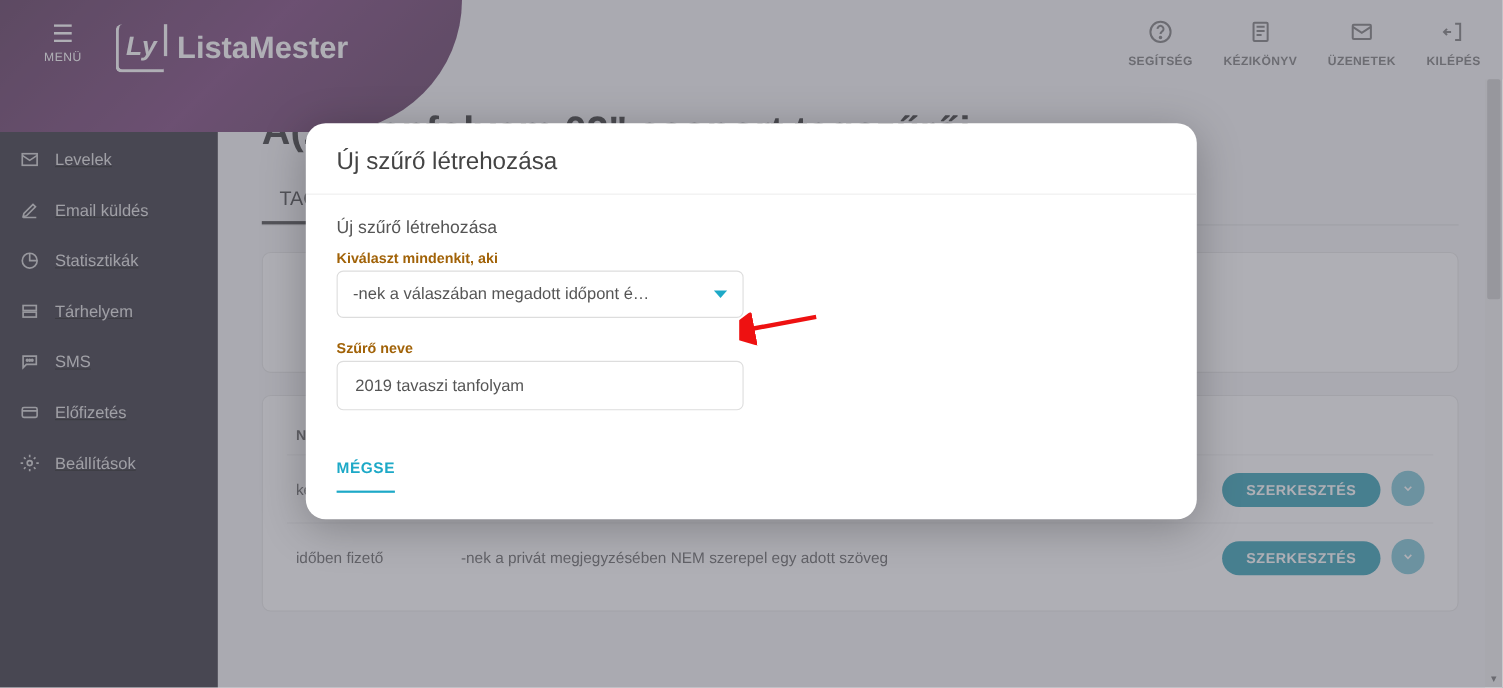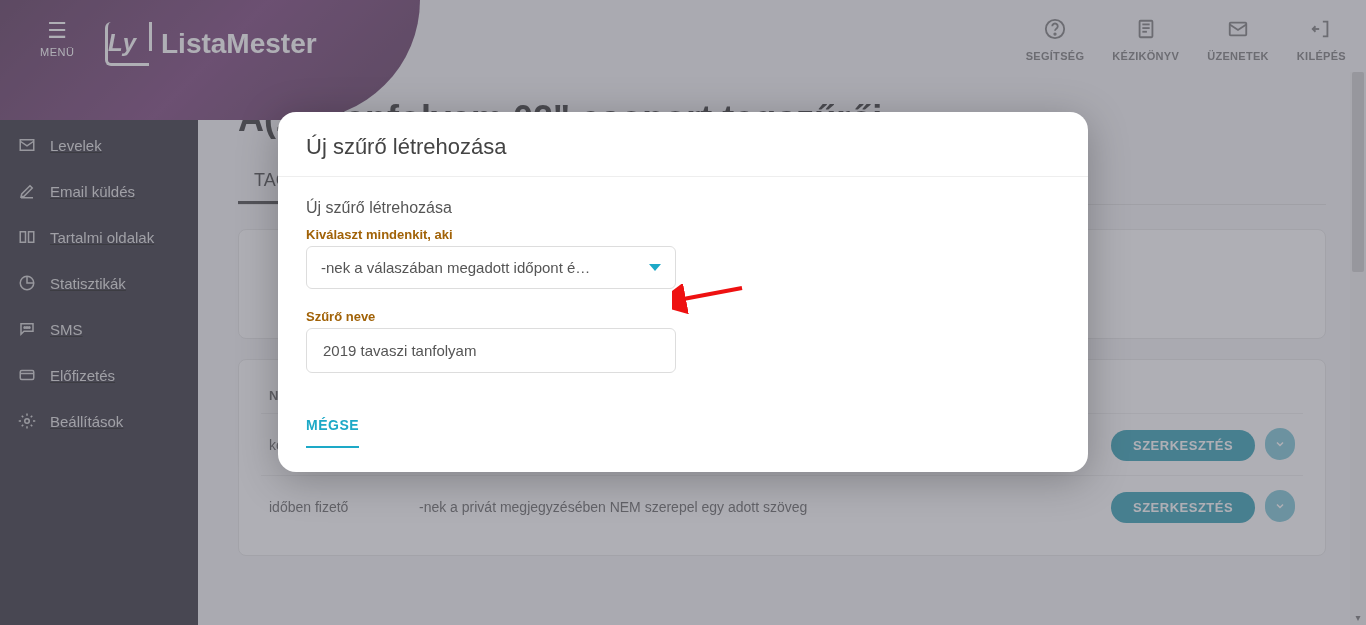--- a/index.html
+++ b/index.html
@@ -37,21 +37,21 @@
     cursor:pointer;
   }
   .menu-btn .ham{font-size:22px; line-height:1;}
   .menu-btn .lbl{font-size:11px; letter-spacing:0.5px; margin-top:4px;}
   .logo{
     position:absolute; top:22px; left:105px; display:flex; align-items:center;
     color:#fff; z-index:6;
   }
   .logo-mark{
     width:44px;height:44px; border:3px solid #fff; border-top:none; border-right:none;
-    border-radius:6px 0 0 6px; position:relative; display:flex; align-items:center; 
+    border-radius:6px 0 0 6px; position:relative; display:flex; align-items:center; justify-content:center;
   }
   .logo-mark:before{
     content:""; position:absolute; right:-3px; top:0; width:3px; height:70%; background:#fff;
   }
   .logo-mark span{font-weight:bold; font-size:24px; font-style:italic;}
   .logo-text{font-size:28px; font-weight:bold; margin-left:12px;}
 
   
   .topnav{
     position:absolute; top:18px; right:20px; display:flex; gap:28px;
@@ -239,30 +239,31 @@
   </div>
   <div class="side-item">
     <svg viewBox="0 0 24 24" fill="none" stroke="#ccc" stroke-width="2">
         <path d="M4 20l4-1 11-11-3-3L5 16l-1 4z"></path>
         <line x1="4" y1="21" x2="20" y2="21"></line>
       </svg>
     <span>Email küldés</span>
   </div>
   <div class="side-item">
     <svg viewBox="0 0 24 24" fill="none" stroke="#ccc" stroke-width="2">
-        <path d="M3 5h7v14H3zM14 5h7v14h-7z"></path>
-      </svg>
-    <span>Tartalmi oldalak</span>
-  </div>
-  <div class="side-item">
-    <svg viewBox="0 0 24 24" fill="none" stroke="#ccc" stroke-width="2">
         <circle cx="12" cy="12" r="9"></circle>
         <path d="M12 3v9h9"></path>
       </svg>
     <span>Statisztikák</span>
+  </div>
+  <div class="side-item">
+    <svg viewBox="0 0 24 24" fill="none" stroke="#ccc" stroke-width="2">
+        <rect x="4" y="5" width="16" height="6"></rect>
+        <rect x="4" y="13" width="16" height="6"></rect>
+      </svg>
+    <span>Tárhelyem</span>
   </div>
   <div class="side-item">
     <svg viewBox="0 0 24 24" fill="none" stroke="#ccc" stroke-width="2">
         <path d="M4 5h16v10H8l-4 4V5z"></path>
         <circle cx="9" cy="10" r="1" fill="#ccc"></circle>
         <circle cx="12" cy="10" r="1" fill="#ccc"></circle>
         <circle cx="15" cy="10" r="1" fill="#ccc"></circle>
       </svg>
     <span>SMS</span>
   </div>

